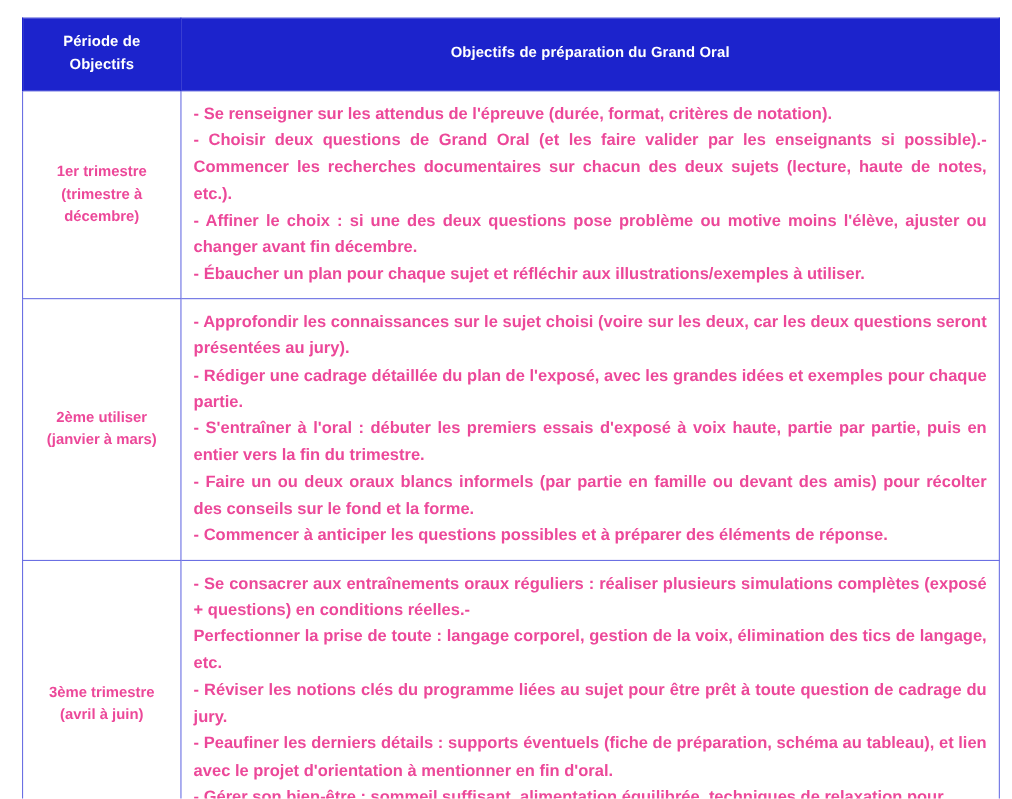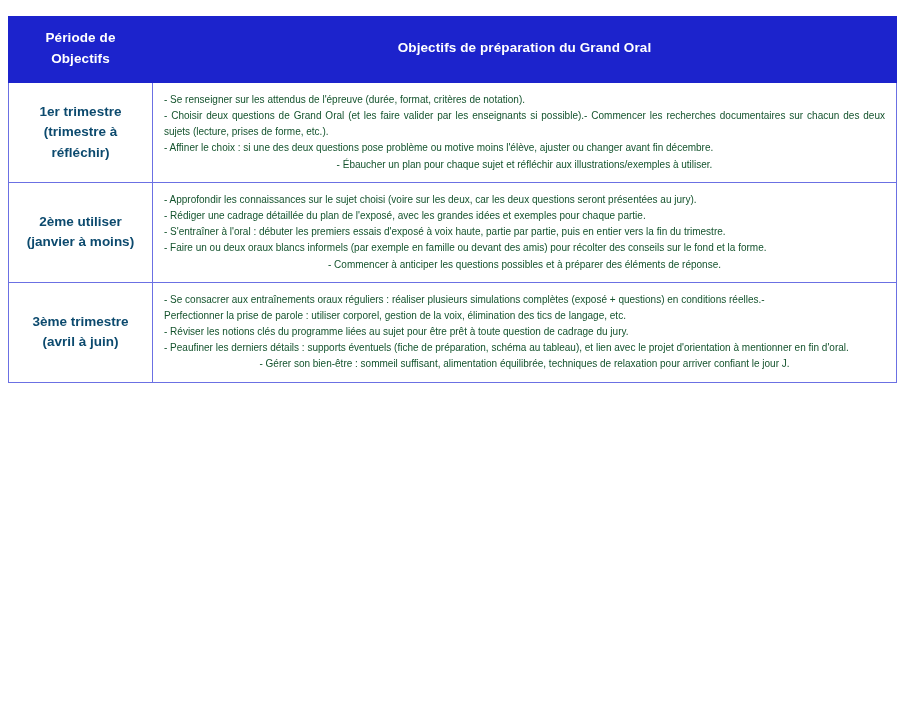--- a/index.html
+++ b/index.html
@@ -12,21 +12,21 @@
     height: 726px;
     background: #ffffff;
     font-family: "Liberation Sans", sans-serif;
     -webkit-font-smoothing: antialiased;
   }
 
   .page {
     box-sizing: border-box;
     width: 920px;
     height: 564px;
-    padding: 16px 16px 18px 8px;
+    padding: 16px 16px 18px 20px;
     background: #ffffff;
   }
 
   table.grand-oral-table {
     border-collapse: collapse;
     width: 888px;
     table-layout: fixed;
     background: #ffffff;
   }
 
@@ -54,43 +54,44 @@
   tbody td {
     border: 1px solid #6B70E3;
     vertical-align: middle;
     background: #ffffff;
   }
 
   tbody td.period-cell {
     text-align: center;
     font-size: 13.5px;
     font-weight: bold;
-    color: #0c4a6e;
+    color: #ec4899;
     line-height: 1.52;
     padding: 8px 6px;
   }
 
   tbody td.objectives-cell {
     padding: 9px 11px 9px 11px;
-    font-size: 10px;
-    color: #14532d;
+    font-size: 15px;
+    color: #ec4899;
     line-height: 1.62;
     text-align: justify;
     text-justify: inter-word;
     hyphens: none;
+    font-weight: bold;
   }
 
   tbody td.objectives-cell p {
     margin: 0;
     padding: 0;
     text-align: justify;
   }
 
   tbody td.objectives-cell p:last-child {
-    text-align: center;
+    text-align: left;
   }
 
   .period-line {
     display: block;
   }
 </style>
 </head>
 <body>
 
 <div class="page">
@@ -107,52 +108,52 @@
         </th>
         <th class="th-objectives" scope="col">Objectifs de préparation du Grand Oral</th>
       </tr>
     </thead>
     <tbody>
 
       <tr>
         <td class="period-cell">
           <span class="period-line">1er trimestre</span>
           <span class="period-line">(trimestre à</span>
-          <span class="period-line">réfléchir)</span>
+          <span class="period-line">décembre)</span>
         </td>
         <td class="objectives-cell">
           <p>- Se renseigner sur les attendus de l'épreuve (durée, format, critères de notation).</p>
-          <p>- Choisir deux questions de Grand Oral (et les faire valider par les enseignants si possible).- Commencer les recherches documentaires sur chacun des deux sujets (lecture, prises de forme, etc.).</p>
+          <p>- Choisir deux questions de Grand Oral (et les faire valider par les enseignants si possible).- Commencer les recherches documentaires sur chacun des deux sujets (lecture, haute de notes, etc.).</p>
           <p>- Affiner le choix : si une des deux questions pose problème ou motive moins l'élève, ajuster ou changer avant fin décembre.</p>
           <p>- Ébaucher un plan pour chaque sujet et réfléchir aux illustrations/exemples à utiliser.</p>
         </td>
       </tr>
 
       <tr>
         <td class="period-cell">
           <span class="period-line">2ème utiliser</span>
-          <span class="period-line">(janvier à moins)</span>
+          <span class="period-line">(janvier à mars)</span>
         </td>
         <td class="objectives-cell">
           <p>- Approfondir les connaissances sur le sujet choisi (voire sur les deux, car les deux questions seront présentées au jury).</p>
           <p>- Rédiger une cadrage détaillée du plan de l'exposé, avec les grandes idées et exemples pour chaque partie.</p>
           <p>- S'entraîner à l'oral : débuter les premiers essais d'exposé à voix haute, partie par partie, puis en entier vers la fin du trimestre.</p>
-          <p>- Faire un ou deux oraux blancs informels (par exemple en famille ou devant des amis) pour récolter des conseils sur le fond et la forme.</p>
+          <p>- Faire un ou deux oraux blancs informels (par partie en famille ou devant des amis) pour récolter des conseils sur le fond et la forme.</p>
           <p>- Commencer à anticiper les questions possibles et à préparer des éléments de réponse.</p>
         </td>
       </tr>
 
       <tr>
         <td class="period-cell">
           <span class="period-line">3ème trimestre</span>
           <span class="period-line">(avril à juin)</span>
         </td>
         <td class="objectives-cell">
           <p>- Se consacrer aux entraînements oraux réguliers : réaliser plusieurs simulations complètes (exposé + questions) en conditions réelles.-</p>
-          <p> Perfectionner la prise de parole : utiliser corporel, gestion de la voix, élimination des tics de langage, etc.</p>
+          <p> Perfectionner la prise de toute : langage corporel, gestion de la voix, élimination des tics de langage, etc.</p>
           <p>- Réviser les notions clés du programme liées au sujet pour être prêt à toute question de cadrage du jury.</p>
           <p>- Peaufiner les derniers détails : supports éventuels (fiche de préparation, schéma au tableau), et lien avec le projet d'orientation à mentionner en fin d'oral.</p>
           <p>- Gérer son bien-être : sommeil suffisant, alimentation équilibrée, techniques de relaxation pour arriver confiant le jour J.</p>
         </td>
       </tr>
 
     </tbody>
   </table>
 </div>
 

